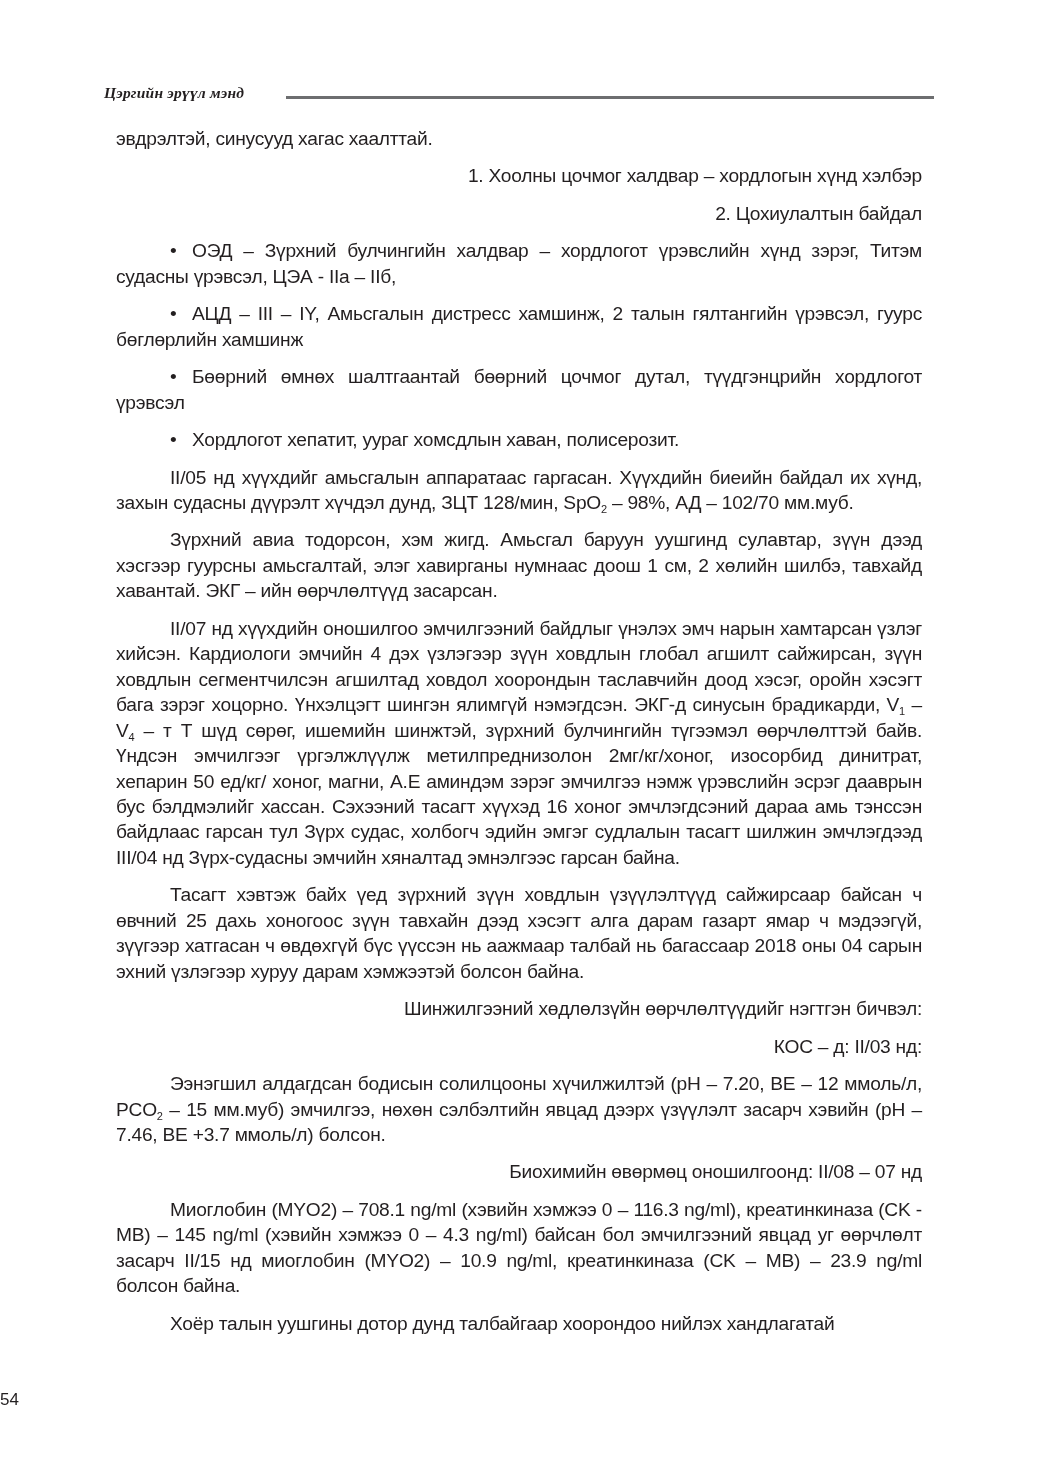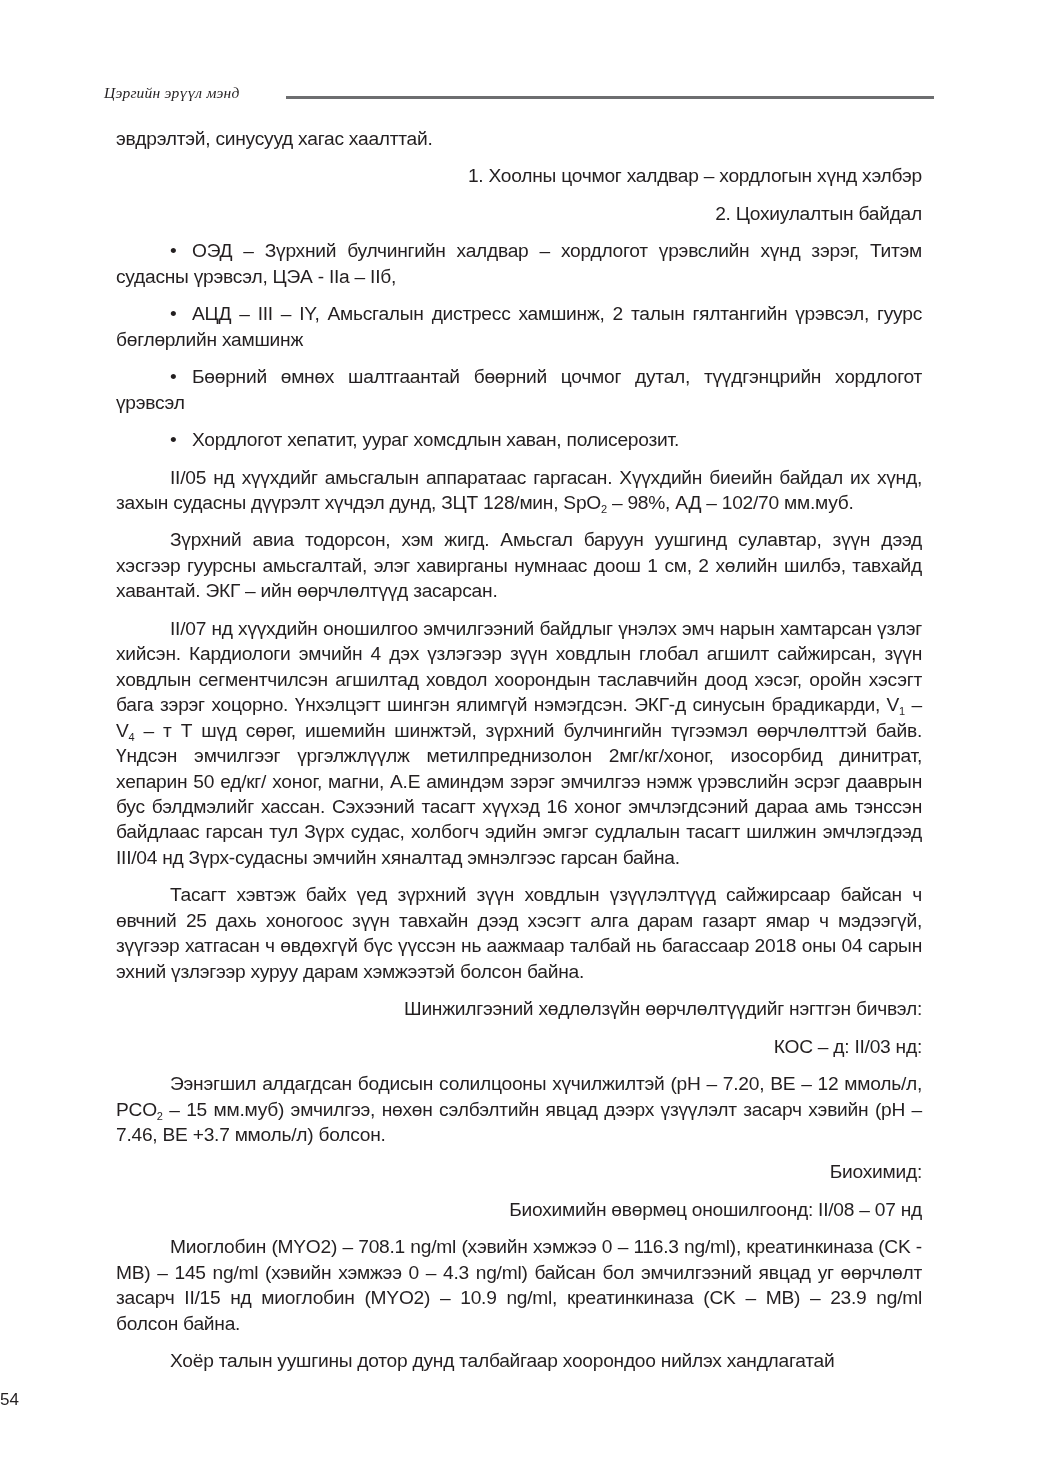--- a/index.html
+++ b/index.html
@@ -7,21 +7,21 @@
   .page {
     position: absolute; left: 0; top: 0; width: 1040px; height: 1477px;
     background: #ffffff; color: #231f20;
     font-family: "Liberation Sans", sans-serif;
   }
   .running-head {
     position: absolute; left: 104px; top: 84px; width: 830px; height: 22px;
   }
   .running-head .title {
     position: absolute; left: 0; top: 0;
-    font-family: "Liberation Serif", serif; font-style: italic; font-weight: normal;
+    font-family: "Liberation Serif", serif; font-style: italic; font-weight: bold;
     font-size: 15.5px; color: #231f20; letter-spacing: 0.2px;
   }
   .running-head .rule {
     position: absolute; left: 182px; right: 0; top: 12px; height: 3px; background: #6d6e70;
   }
   .body-text {
     position: absolute; left: 104px; top: 114px; width: 830px;
     font-size: 19.2px; line-height: 25.45px; letter-spacing: -0.25px;
     font-stretch: condensed;
   }
@@ -53,20 +53,19 @@
     <p class="bullet"><span class="bullet-dot">•</span><span>АЦД – III – IY, Амьсгалын дистресс хамшинж, 2 талын гялтангийн үрэвсэл, гуурс бөглөрлийн хамшинж</span></p>
     <p class="bullet"><span class="bullet-dot">•</span><span>Бөөрний өмнөх шалтгаантай бөөрний цочмог дутал, түүдгэнцрийн хордлогот үрэвсэл</span></p>
     <p class="bullet"><span class="bullet-dot">•</span><span>Хордлогот хепатит, уураг хомсдлын хаван, полисерозит.</span></p>
     <p><span>II/05 нд хүүхдийг амьсгалын аппаратаас гаргасан. Хүүхдийн биеийн байдал их хүнд, захын судасны дүүрэлт хүчдэл дунд, ЗЦТ 128/мин, SpO</span><sub>2</sub><span> – 98%, АД – 102/70 мм.муб.</span></p>
     <p><span>Зүрхний авиа тодорсон, хэм жигд. Амьсгал баруун уушгинд сулавтар, зүүн дээд хэсгээр гуурсны амьсгалтай, элэг хавирганы нумнаас доош 1 см, 2 хөлийн шилбэ, тавхайд хавантай. ЭКГ – ийн өөрчлөлтүүд засарсан.</span></p>
     <p><span>II/07 нд хүүхдийн оношилгоо эмчилгээний байдлыг үнэлэх эмч нарын хамтарсан үзлэг хийсэн. Кардиологи эмчийн 4 дэх үзлэгээр зүүн ховдлын глобал агшилт сайжирсан, зүүн ховдлын сегментчилсэн агшилтад ховдол хоорондын таславчийн доод хэсэг, оройн хэсэгт бага зэрэг хоцорно. Үнхэлцэгт шингэн ялимгүй нэмэгдсэн. ЭКГ-д синусын брадикарди, V</span><sub>1</sub><span> – V</span><sub>4</sub><span> – т Т шүд сөрөг, ишемийн шинжтэй, зүрхний булчингийн түгээмэл өөрчлөлттэй байв. Үндсэн эмчилгээг үргэлжлүүлж метилпреднизолон 2мг/кг/хоног, изосорбид динитрат, хепарин 50 ед/кг/ хоног, магни, А.Е аминдэм зэрэг эмчилгээ нэмж үрэвслийн эсрэг дааврын бус бэлдмэлийг хассан. Сэхээний тасагт хүүхэд 16 хоног эмчлэгдсэний дараа амь тэнссэн байдлаас гарсан тул Зүрх судас, холбогч эдийн эмгэг судлалын тасагт шилжин эмчлэгдээд III/04 нд Зүрх-судасны эмчийн хяналтад эмнэлгээс гарсан байна.</span></p>
     <p><span>Тасагт хэвтэж байх үед зүрхний зүүн ховдлын үзүүлэлтүүд сайжирсаар байсан ч өвчний 25 дахь хоногоос зүүн тавхайн дээд хэсэгт алга дарам газарт ямар ч мэдээгүй, зүүгээр хатгасан ч өвдөхгүй бүс үүссэн нь аажмаар талбай нь багассаар 2018 оны 04 сарын эхний үзлэгээр хуруу дарам хэмжээтэй болсон байна.</span></p>
     <p class="left"><span>Шинжилгээний хөдлөлзүйн өөрчлөлтүүдийг нэгтгэн бичвэл:</span></p>
     <p class="left"><span>КОС – д: II/03 нд:</span></p>
     <p><span>Ээнэгшил алдагдсан бодисын солилцооны хүчилжилтэй (pH – 7.20, BE – 12 ммоль/л, PCO</span><sub>2</sub><span> – 15 мм.муб) эмчилгээ, нөхөн сэлбэлтийн явцад дээрх үзүүлэлт засарч хэвийн (pH – 7.46, BE +3.7 ммоль/л) болсон.</span></p>
-    <p class="left"><span>Биохимид:</span></p>
     <p class="left"><span>Биохимийн өвөрмөц оношилгоонд: II/08 – 07 нд</span></p>
     <p><span>Миоглобин (MYO2) – 708.1 ng/ml (хэвийн хэмжээ 0 – 116.3 ng/ml), креатинкиназа (CK - MB) – 145 ng/ml (хэвийн хэмжээ 0 – 4.3 ng/ml) байсан бол эмчилгээний явцад уг өөрчлөлт засарч II/15 нд миоглобин (MYO2) – 10.9 ng/ml, креатинкиназа (CK – MB) – 23.9 ng/ml болсон байна.</span></p>
     <p><span>Хоёр талын уушгины дотор дунд талбайгаар хоорондоо нийлэх хандлагатай</span></p>
   </div>
 
   <div class="page-number">54</div>
 </div>
 
 </body></html>

